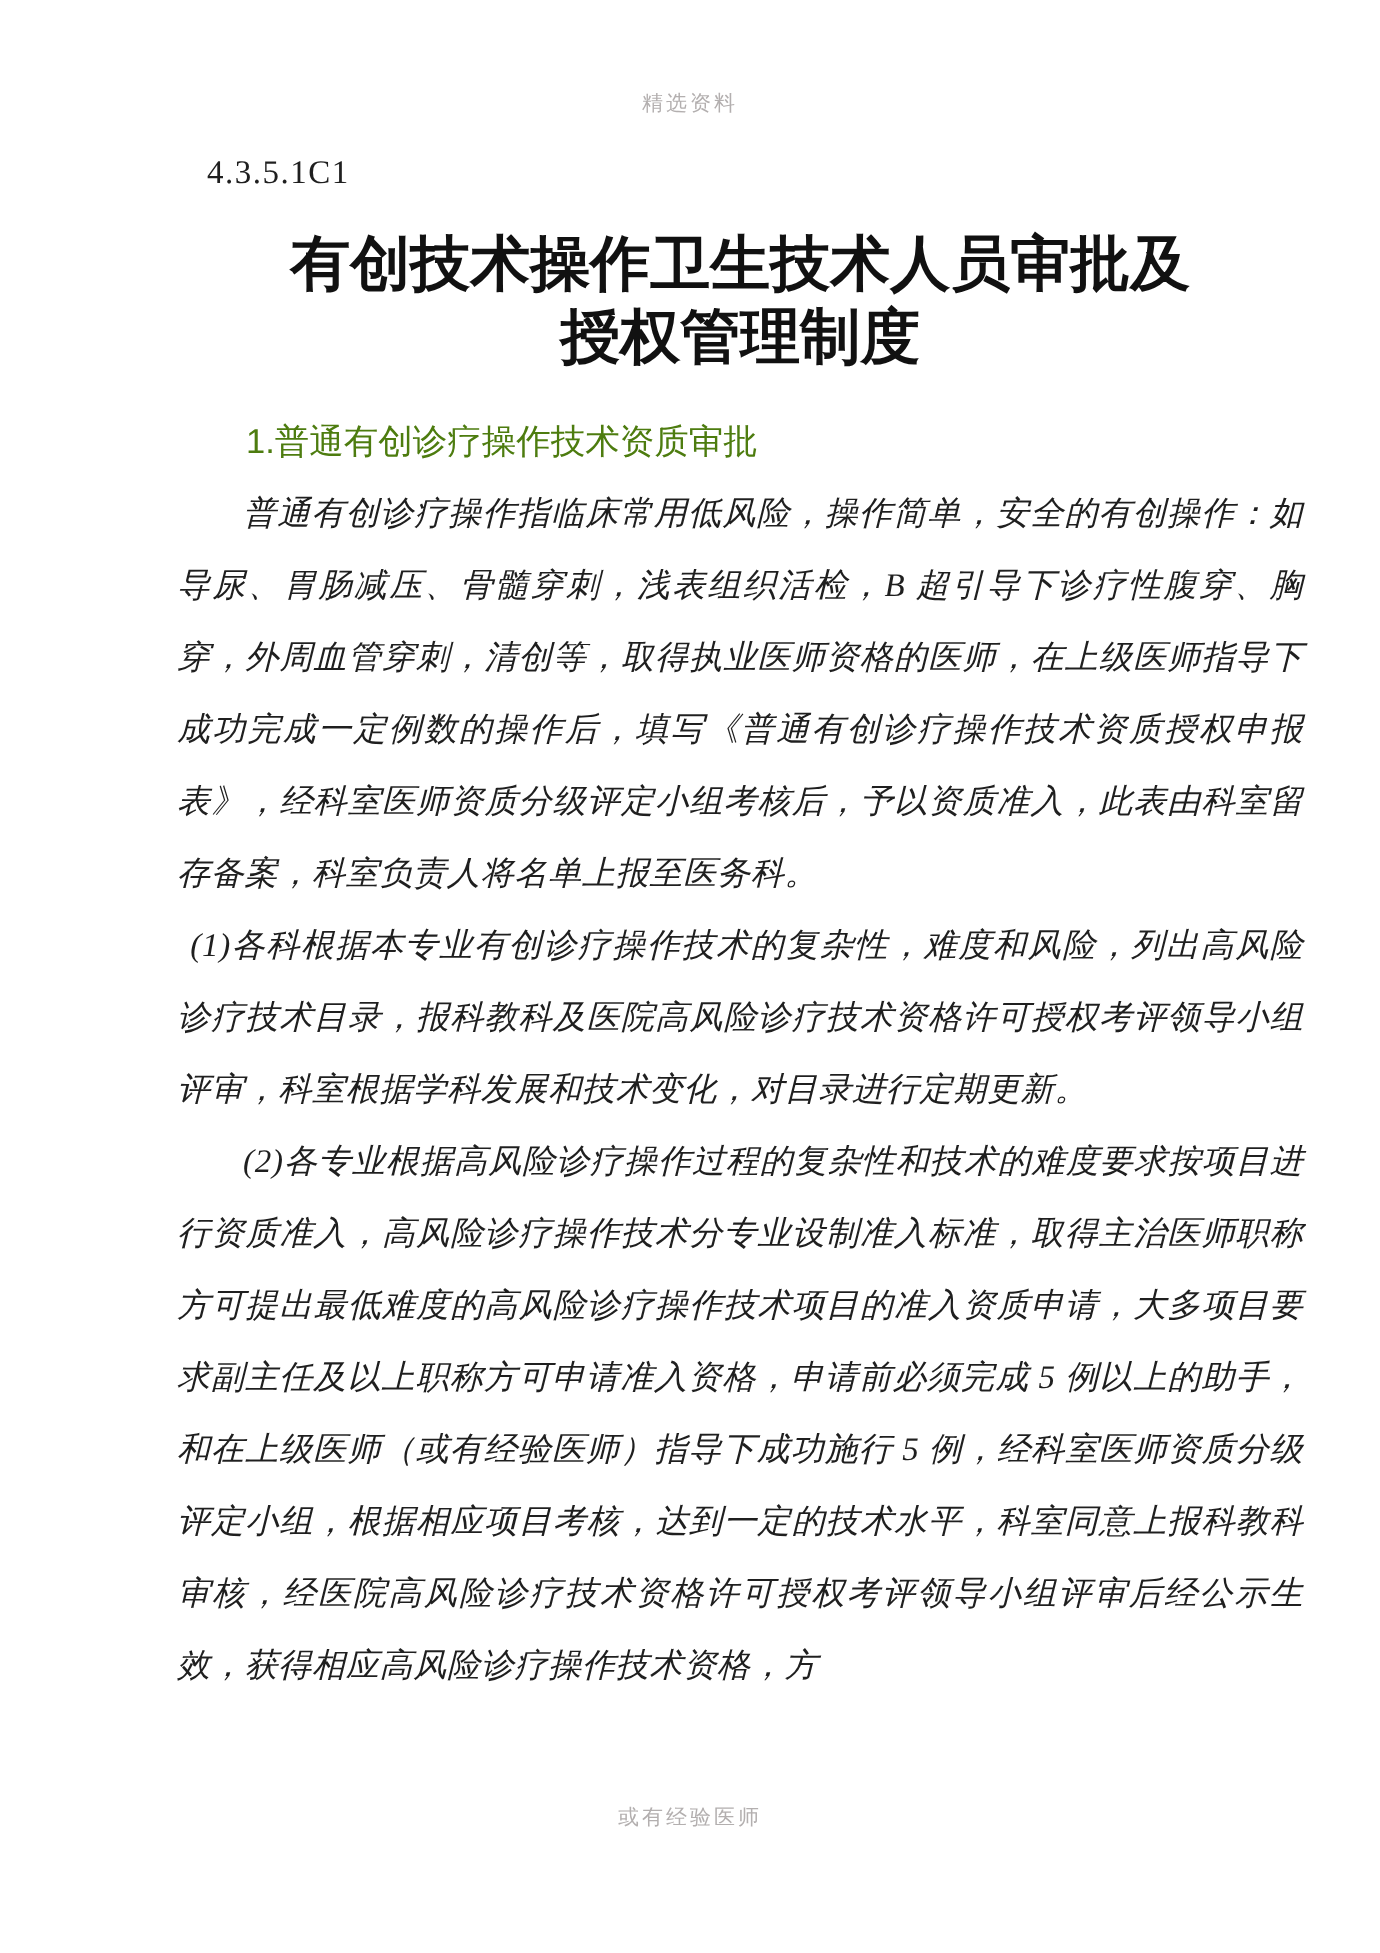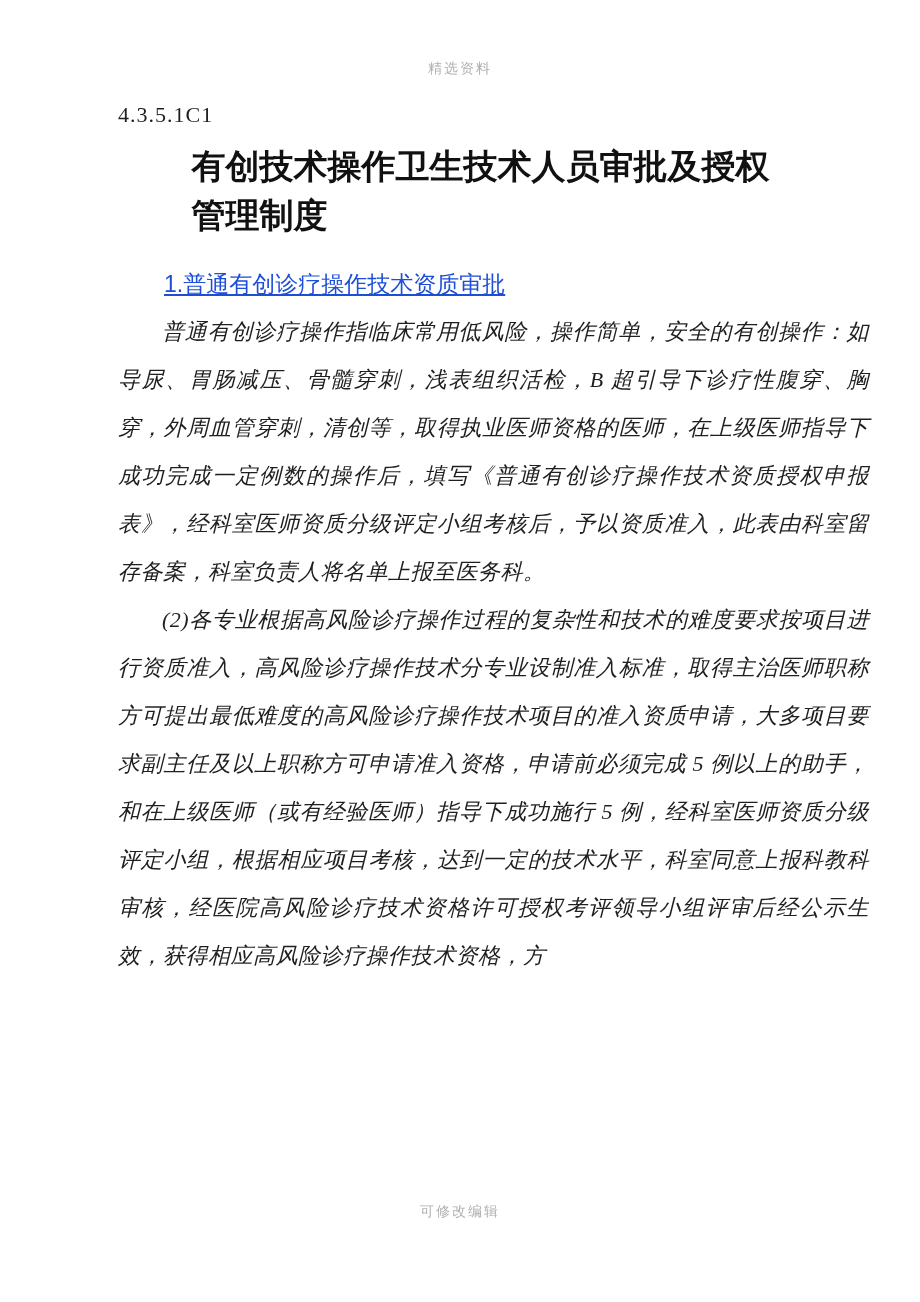--- a/index.html
+++ b/index.html
@@ -30,41 +30,42 @@
   }
   .doc-number {
     margin-top: 44px;
     font-family: "Liberation Mono", "DejaVu Sans Mono", monospace;
     font-size: 22px;
     color: #222222;
     letter-spacing: 1px;
   }
   .title {
     width: 604px;
-    margin: 14px auto 20px auto;
+    margin: 24px auto 20px auto;
+    text-align: center;
     font-family: "Liberation Sans", sans-serif;
     font-weight: 700;
-    font-size: 34px;
+    font-size: 40px;
     line-height: 49px;
     color: #111111;
   }
   .body-text {
     font-family: "Liberation Serif", "DejaVu Serif", serif;
     font-size: 22px;
     color: #1f1f1f;
+    margin-left: 20px;
   }
   .sec-heading {
     margin: 14px 0 0 0;
     font-family: "Liberation Sans", sans-serif;
     font-weight: 400;
     font-size: 23px;
     line-height: 48px;
-    color: #1d4ed8;
+    color: #4d7c0f;
     text-indent: 2em;
-    text-decoration: underline;
   }
   .para {
     margin: 0;
     line-height: 48px;
     text-align: justify;
     letter-spacing: 0.5px;
     font-style: italic;
   }
   .indent-2 { text-indent: 2em; }
   .indent-half { text-indent: 0.4em; }
@@ -91,20 +92,21 @@
 
   <h1 class="title">有创技术操作卫生技术人员审批及授权管理制度</h1>
 
   <div class="doc-body">
 
     <h2 class="sec-heading">1.普通有创诊疗操作技术资质审批</h2>
 
     <p class="para body-text indent-2">普通有创诊疗操作指临床常用低风险，操作简单，安全的有创操作：如导尿、胃肠减压、骨髓穿刺，浅表组织活检，B 超引导下诊疗性腹穿、胸穿，外周血管穿刺，清创等，取得执业医师资格的医师，在上级医师指导下成功完成一定例数的操作后，填写《普通有创诊疗操作技术资质授权申报表》，经科室医师资质分级评定小组考核后，予以资质准入，此表由科室留存备案，科室负责人将名单上报至医务科。</p>
 
 
+    <p class="para body-text indent-half">(1)各科根据本专业有创诊疗操作技术的复杂性，难度和风险，列出高风险诊疗技术目录，报科教科及医院高风险诊疗技术资格许可授权考评领导小组评审，科室根据学科发展和技术变化，对目录进行定期更新。</p>
 
     <p class="para body-text indent-2">(2)各专业根据高风险诊疗操作过程的复杂性和技术的难度要求按项目进行资质准入，高风险诊疗操作技术分专业设制准入标准，取得主治医师职称方可提出最低难度的高风险诊疗操作技术项目的准入资质申请，大多项目要求副主任及以上职称方可申请准入资格，申请前必须完成 5 例以上的助手，和在上级医师（或有经验医师）指导下成功施行 5 例，经科室医师资质分级评定小组，根据相应项目考核，达到一定的技术水平，科室同意上报科教科审核，经医院高风险诊疗技术资格许可授权考评领导小组评审后经公示生效，获得相应高风险诊疗操作技术资格，方</p>
 
   </div>
 
-  <div class="footer-note">可修改编辑</div>
+  <div class="footer-note">或有经验医师</div>
 
 </div>
 
 </body></html>

